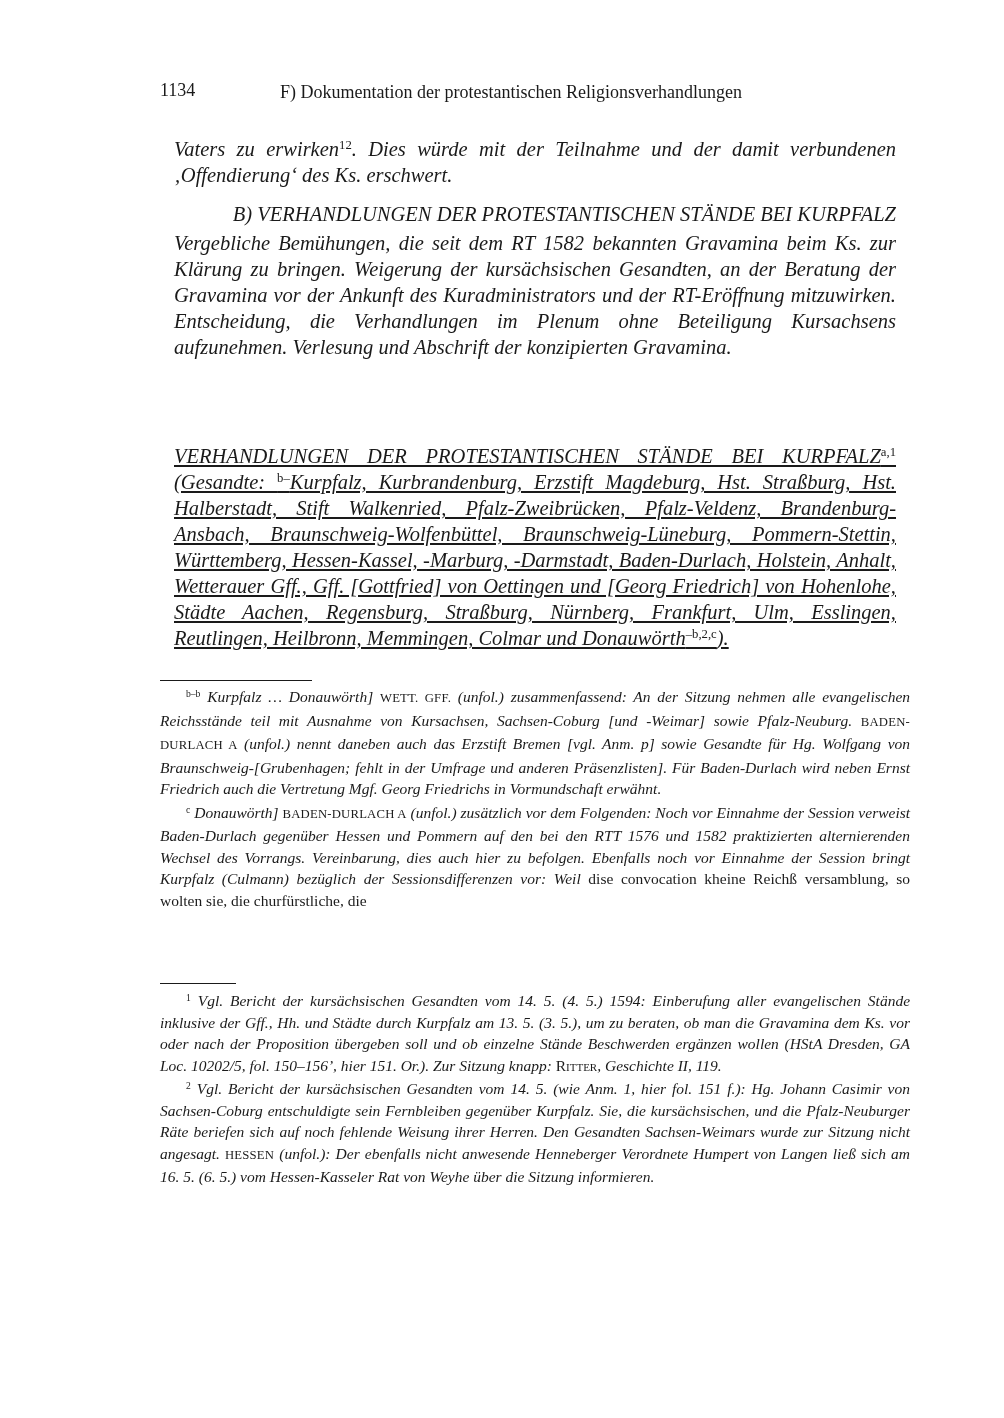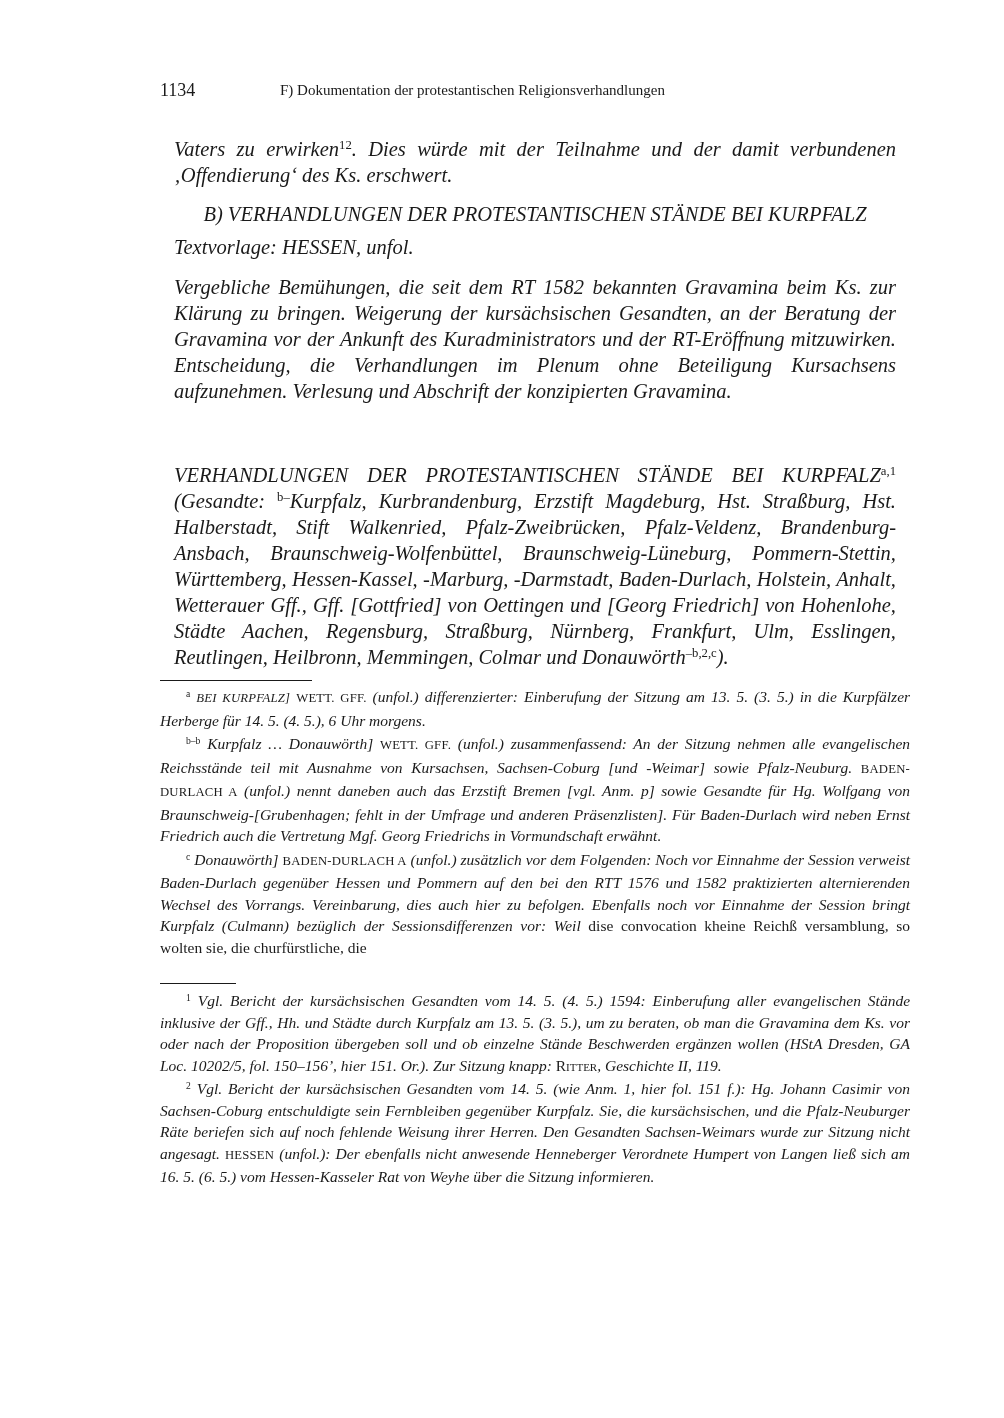--- a/index.html
+++ b/index.html
@@ -1,21 +1,21 @@
 <!DOCTYPE html>
 <html><head>
 <meta charset="utf-8">
 <style>
   html, body { margin: 0; padding: 0; background: #ffffff; }
   body { width: 1004px; height: 1418px; position: relative; overflow: hidden;
          font-family: "Liberation Serif", "DejaVu Serif", serif; color: #1a1a1a; }
   .page { position: absolute; left: 160px; top: 0; width: 750px; }
   .running-head { position: absolute; top: 80px; left: 0; width: 750px; font-size: 20px; }
   .running-head .pno { position: absolute; left: 0; top: 0; font-size: 18px; }
-  .running-head .rtitle { position: absolute; left: 120px; top: 2px; font-size: 15px; }
+  .running-head .rtitle { position: absolute; left: 120px; top: 2px; font-size: 18px; }
   .main { position: absolute; left: 0; width: 750px; font-size: 20.5px; line-height: 26px; font-style: italic; text-align: justify; }
   .main p { margin: 14px; }
   sup { font-size: 0.62em; vertical-align: 0.55em; line-height: 0; font-style: normal; }
   .indent-block { margin-left: 58px; }
   .fn-rule { position: absolute; left: 0; height: 1px; background: #1a1a1a; }
   .fn { position: absolute; left: 0; width: 750px; font-size: 15.5px; line-height: 21.5px; font-style: italic; text-align: justify; }
   .fn p { margin: 0 0 2px 0; text-indent: 26px; }
   .sc { font-style: normal; font-size: 0.82em; letter-spacing: 0.2px; }
   .rom { font-style: normal; }
   .smallcaps { font-style: normal; font-variant: small-caps; }
@@ -27,38 +27,36 @@
 
   <div class="running-head">
     <span class="pno">1134</span>
     <span class="rtitle">F) Dokumentation der protestantischen Religionsverhandlungen</span>
   </div>
 
   <div class="main" style="top:122px;">
     <p><span>Vaters zu erwirken</span><sup>12</sup><span>. Dies würde mit der Teilnahme und der damit verbundenen ‚Offendierung‘ des Ks. erschwert.</span></p>
   </div>
 
-  <div class="main" style="top:187px; text-align:center;">
+  <div class="main" style="top:187px; text-align:right;">
     <p>B) VERHANDLUNGEN DER PROTESTANTISCHEN STÄNDE BEI KURPFALZ</p>
   </div>
 
   <div class="main" style="top:220px;">
-    <p class="indent-block">Textvorlage: HESSEN, unfol.</p>
     <p class="indent-block" style="margin-top:10px;">Vergebliche Bemühungen, die seit dem RT 1582 bekannten Gravamina beim Ks. zur Klärung zu bringen. Weigerung der kursächsischen Gesandten, an der Beratung der Gravamina vor der Ankunft des Kuradministrators und der RT-Eröffnung mitzuwirken. Entscheidung, die Verhandlungen im Plenum ohne Beteiligung Kursachsens aufzunehmen. Verlesung und Abschrift der konzipierten Gravamina.</p>
   </div>
 
-  <div class="main" style="top:448px;">
+  <div class="main" style="top:429px;text-decoration:underline;">
     <p><span>VERHANDLUNGEN DER PROTESTANTISCHEN STÄNDE BEI KURPFALZ</span><sup>a,1</sup>
     <span>(Gesandte: </span><sup>b–</sup><span>Kurpfalz, Kurbrandenburg, Erzstift Magdeburg, Hst. Straßburg, Hst. Halberstadt, Stift Walkenried, Pfalz-Zweibrücken, Pfalz-Veldenz, Brandenburg-Ansbach, Braunschweig-Wolfenbüttel, Braunschweig-Lüneburg, Pommern-Stettin, Württemberg, Hessen-Kassel, -Marburg, -Darmstadt, Baden-Durlach, Holstein, Anhalt, Wetterauer Gff., Gff. [Gottfried] von Oettingen und [Georg Friedrich] von Hohenlohe, Städte Aachen, Regensburg, Straßburg, Nürnberg, Frankfurt, Ulm, Esslingen, Reutlingen, Heilbronn, Memmingen, Colmar und Donauwörth</span><sup>–b,2,c</sup><span>).</span></p>
   </div>
 
   <div class="fn-rule" style="top:680px; width:152px;"></div>
 
   <div class="fn" style="top:686px;">
-    <p><sup class="rom">a</sup> <span class="sc" style="font-style:italic;">BEI KURPFALZ]</span> <span class="sc">WETT. GFF.</span> <span>(unfol.) differenzierter: Einberufung der Sitzung am 13. 5. (3. 5.) in die Kurpfälzer Herberge für 14. 5. (4. 5.), 6 Uhr morgens.</span></p>
     <p><sup class="rom">b–b</sup> <span>Kurpfalz … Donauwörth]</span> <span class="sc">WETT. GFF.</span> <span>(unfol.) zusammenfassend: An der Sitzung nehmen alle evangelischen Reichsstände teil mit Ausnahme von Kursachsen, Sachsen-Coburg [und -Weimar] sowie Pfalz-Neuburg.</span> <span class="sc">BADEN-DURLACH A</span> <span>(unfol.) nennt daneben auch das Erzstift Bremen [vgl. Anm. p] sowie Gesandte für Hg. Wolfgang von Braunschweig-[Grubenhagen; fehlt in der Umfrage und anderen Präsenzlisten]. Für Baden-Durlach wird neben Ernst Friedrich auch die Vertretung Mgf. Georg Friedrichs in Vormundschaft erwähnt.</span></p>
     <p><sup class="rom">c</sup> <span>Donauwörth]</span> <span class="sc">BADEN-DURLACH A</span> <span>(unfol.) zusätzlich vor dem Folgenden: Noch vor Einnahme der Session verweist Baden-Durlach gegenüber Hessen und Pommern auf den bei den RTT 1576 und 1582 praktizierten alternierenden Wechsel des Vorrangs. Vereinbarung, dies auch hier zu befolgen. Ebenfalls noch vor Einnahme der Session bringt Kurpfalz (Culmann) bezüglich der Sessionsdifferenzen vor: Weil</span><span class="rom"> dise convocation kheine Reichß versamblung, so wolten sie, die churfürstliche, die</span></p>
   </div>
 
   <div class="fn-rule" style="top:983px; width:76px;"></div>
 
   <div class="fn" style="top:990px;">
     <p><sup class="rom">1</sup> <span>Vgl. Bericht der kursächsischen Gesandten vom 14. 5. (4. 5.) 1594: Einberufung aller evangelischen Stände inklusive der Gff., Hh. und Städte durch Kurpfalz am 13. 5. (3. 5.), um zu beraten, ob man die Gravamina dem Ks. vor oder nach der Proposition übergeben soll und ob einzelne Stände Beschwerden ergänzen wollen (HStA Dresden, GA Loc. 10202/5, fol. 150–156’, hier 151. Or.). Zur Sitzung knapp: </span><span class="smallcaps">Ritter</span><span>, Geschichte II, 119.</span></p>
     <p><sup class="rom">2</sup> <span>Vgl. Bericht der kursächsischen Gesandten vom 14. 5. (wie Anm. 1, hier fol. 151 f.): Hg. Johann Casimir von Sachsen-Coburg entschuldigte sein Fernbleiben gegenüber Kurpfalz. Sie, die kursächsischen, und die Pfalz-Neuburger Räte beriefen sich auf noch fehlende Weisung ihrer Herren. Den Gesandten Sachsen-Weimars wurde zur Sitzung nicht angesagt.</span> <span class="sc">HESSEN</span> <span>(unfol.): Der ebenfalls nicht anwesende Henneberger Verordnete Humpert von Langen ließ sich am 16. 5. (6. 5.) vom Hessen-Kasseler Rat von Weyhe über die Sitzung informieren.</span></p>
   </div>

